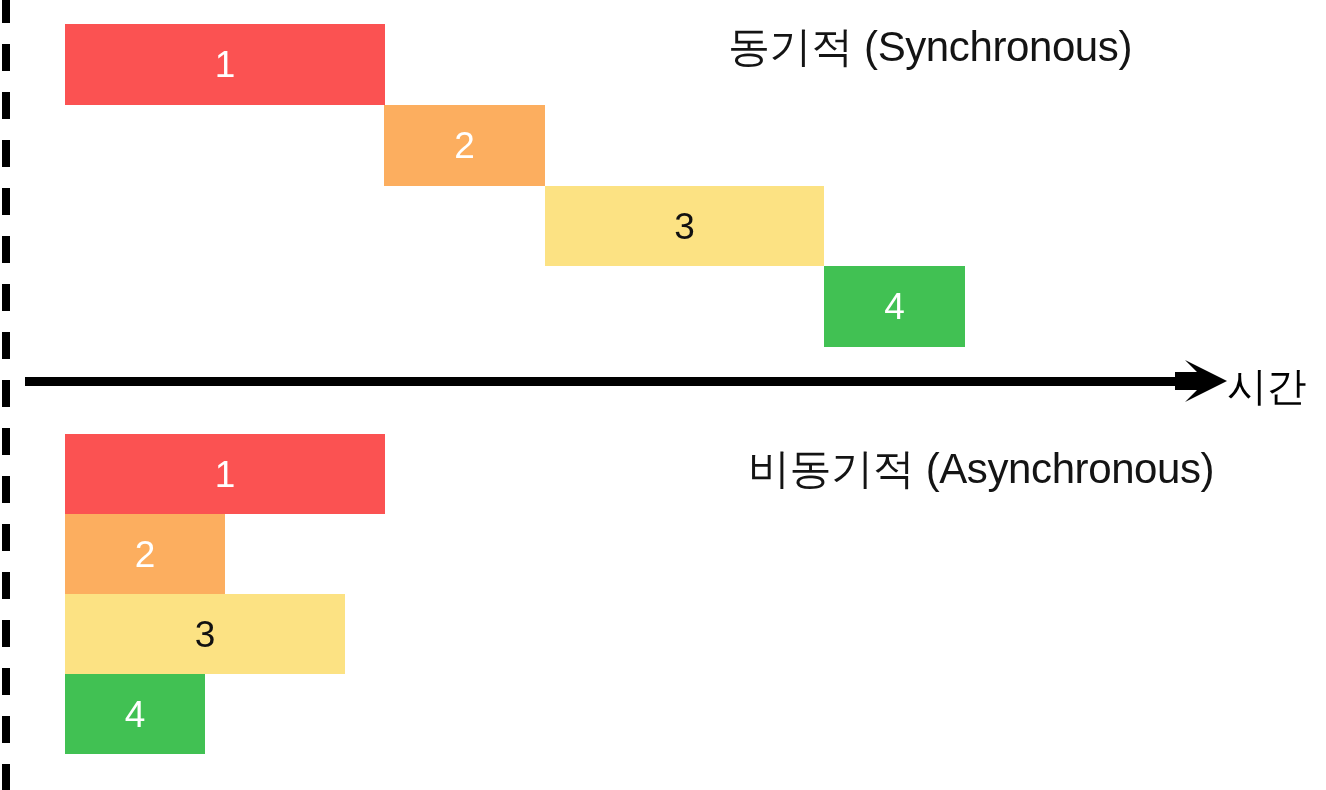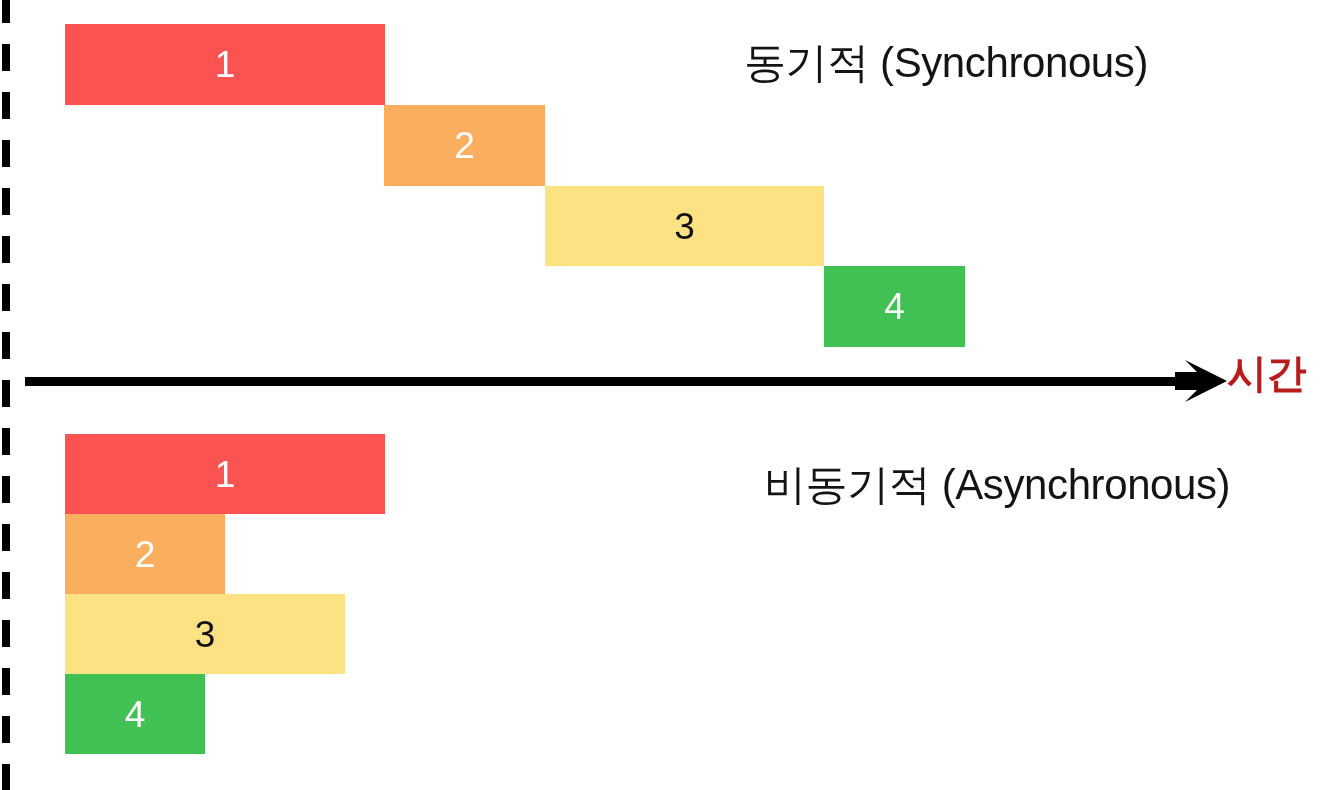--- a/index.html
+++ b/index.html
@@ -33,21 +33,21 @@
         #000000 27px,
         rgba(255,255,255,0) 27px,
         rgba(255,255,255,0) 48px);
     background-size: 8px 48px;
     background-repeat: repeat-y;
   }
 
   
   .section-heading {
     position: absolute;
-    margin: 16px;
+    margin: 0;
     font-weight: 400;
     font-size: 42px;
     line-height: 1;
     color: #141414;
     white-space: nowrap;
     letter-spacing: -0.4px;
   }
   #heading-sync  { left: 728px; top: 26px; }
   #heading-async { left: 748px; top: 448px; text-align: right; }
 
@@ -79,25 +79,25 @@
     position: absolute;
     left: 1175px;
     top: 360px;
     width: 54px;
     height: 42px;
     overflow: visible;
   }
   .axis-label {
     position: absolute;
     left: 1227px;
-    top: 353px;
+    top: 366px;
     font-size: 40px;
-    font-weight: 700;
+    font-weight: 400;
     line-height: 1;
-    color: #b91c1c;
+    color: #000000;
     white-space: nowrap;
     letter-spacing: -0.5px;
   }
 </style>
 </head>
 <body>
 
 <div id="canvas">
 
   <div class="edge-rule"></div>

